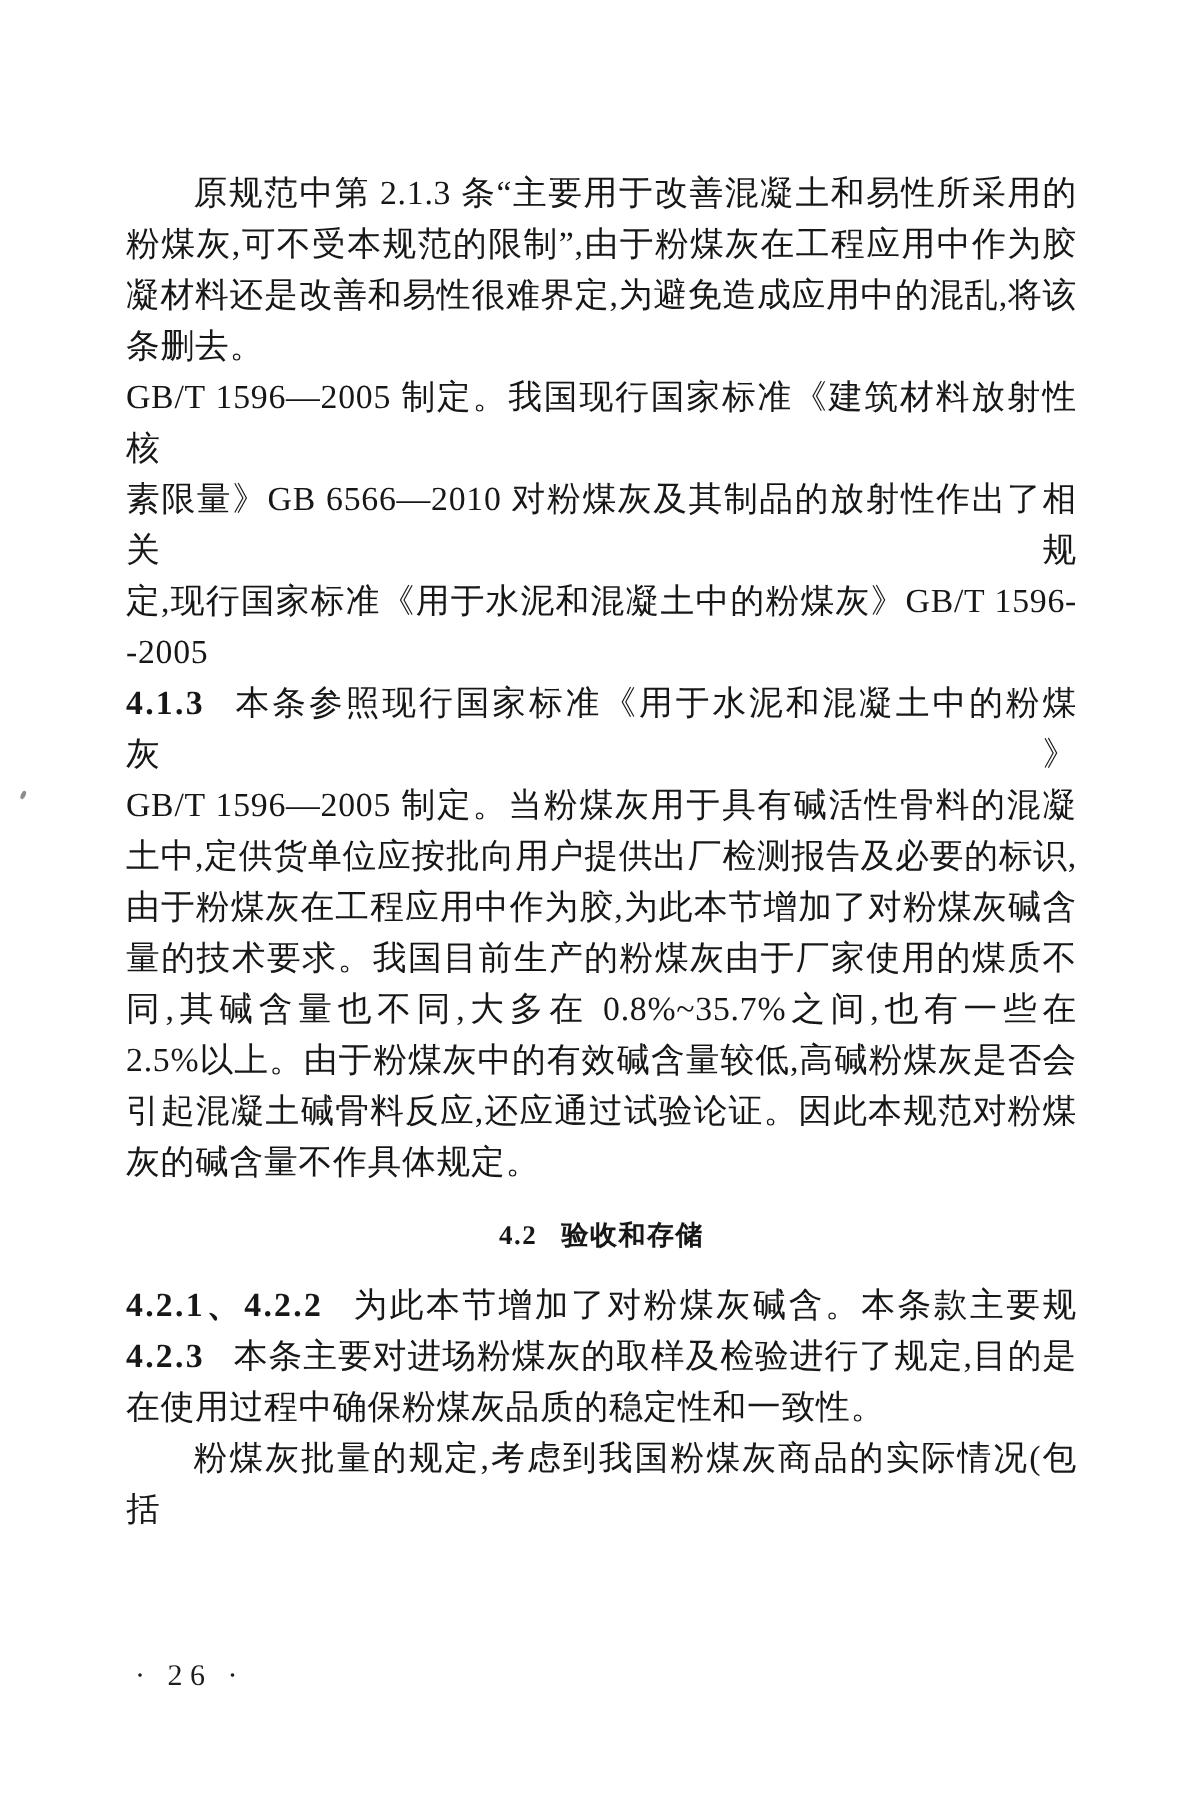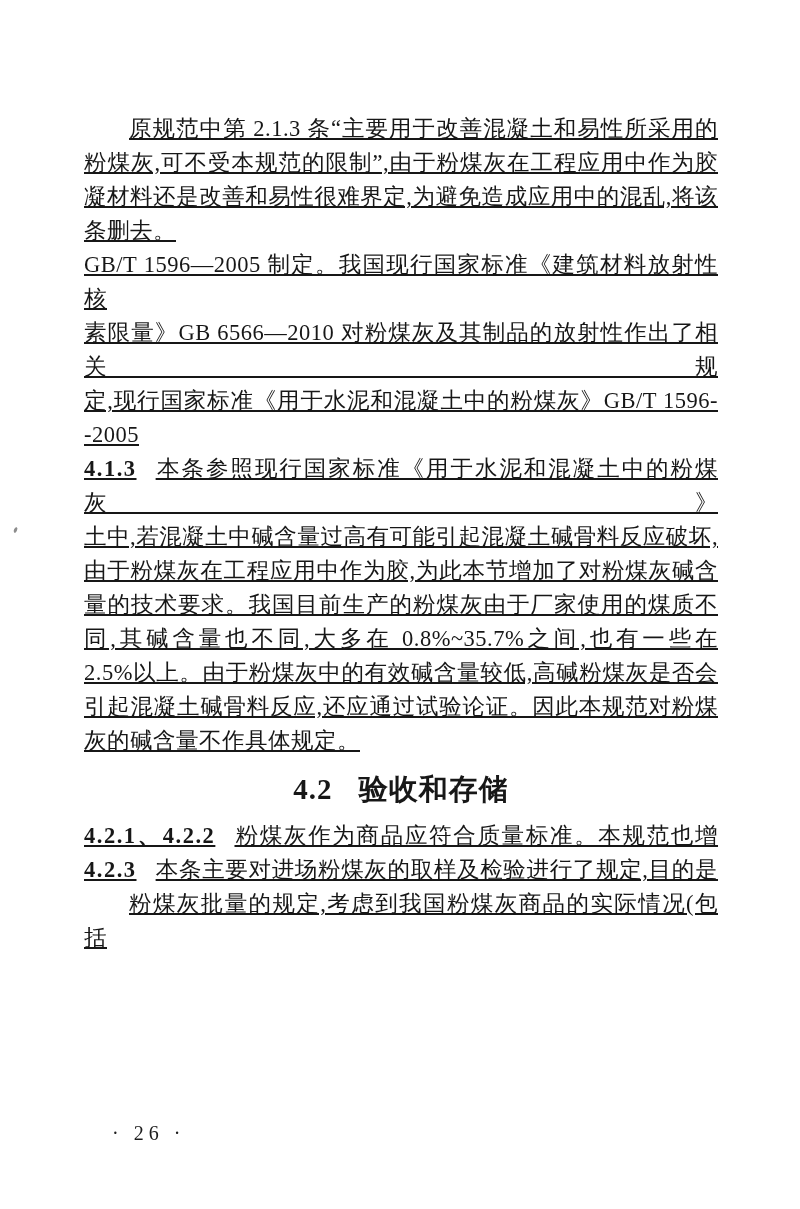--- a/index.html
+++ b/index.html
@@ -23,53 +23,51 @@
     top: 112px;
     width: 634px;
     font-size: 22.5px;
     line-height: 34px;
   }
   .para { margin: 0; padding: 0; }
   .ln {
     text-align: justify;
     text-align-last: justify;
     letter-spacing: 0.5px;
-    text-decoration: underline;
   }
   .ln.end {
     text-align-last: left;
   }
   .ln.indent {
     text-indent: 2em;
   }
   .lbl {
     font-weight: bold;
     margin-right: 0.85em;
     letter-spacing: 1.5px;
     white-space: nowrap;
   }
   .heading {
     margin: 14px 0 13px 0;
-    font-size: 29px;
+    font-size: 18px;
     line-height: 34px;
     text-align: center;
     font-weight: bold;
     letter-spacing: 1px;
   }
   .heading .h-num {
     margin-right: 0.9em;
   }
   .pagenum {
     position: absolute;
-    left: 112px;
+    left: 90px;
     top: 1106px;
     font-size: 20px;
     letter-spacing: 5px;
     color: #1d1d1d;
-    margin-top: 16px;
   }
   .speck {
     position: absolute;
     left: 14px;
     top: 527px;
     width: 3px;
     height: 6px;
     background: #8d8d8d;
     border-radius: 50%;
     transform: rotate(25deg);
@@ -89,37 +87,39 @@
     </section>
 
     <section class="para">
       <div class="ln">GB/T 1596—2005 制定。我国现行国家标准《建筑材料放射性核</div>
       <div class="ln">素限量》GB 6566—2010 对粉煤灰及其制品的放射性作出了相关规</div>
       <div class="ln">定,现行国家标准《用于水泥和混凝土中的粉煤灰》GB/T 1596--2005</div>
     </section>
 
     <section class="para">
       <div class="ln"><b class="lbl">4.1.3</b><span>本条参照现行国家标准《用于水泥和混凝土中的粉煤灰》</span></div>
-      <div class="ln">土中,若混凝土中碱含量过高有可能引起混凝土碱骨料反应破坏,</div>
+      <div class="ln">GB/T 1596—2005 制定。当粉煤灰用于具有碱活性骨料的混凝</div>
+      <div class="ln">土中,定供货单位应按批向用户提供出厂检测报告及必要的标识,</div>
       <div class="ln">由于粉煤灰在工程应用中作为胶,为此本节增加了对粉煤灰碱含</div>
       <div class="ln">量的技术要求。我国目前生产的粉煤灰由于厂家使用的煤质不</div>
       <div class="ln">同,其碱含量也不同,大多在 0.8%~35.7%之间,也有一些在</div>
       <div class="ln">2.5%以上。由于粉煤灰中的有效碱含量较低,高碱粉煤灰是否会</div>
       <div class="ln">引起混凝土碱骨料反应,还应通过试验论证。因此本规范对粉煤</div>
       <div class="ln end">灰的碱含量不作具体规定。</div>
     </section>
 
     <h2 class="heading"><span class="h-num">4.2</span><span class="h-title">验收和存储</span></h2>
 
     <section class="para">
-      <div class="ln"><b class="lbl">4.2.1、4.2.2</b><span>粉煤灰作为商品应符合质量标准。本规范也增</span></div>
+      <div class="ln"><b class="lbl">4.2.1、4.2.2</b><span>为此本节增加了对粉煤灰碱含。本条款主要规</span></div>
     </section>
 
     <section class="para">
       <div class="ln"><b class="lbl">4.2.3</b><span>本条主要对进场粉煤灰的取样及检验进行了规定,目的是</span></div>
+      <div class="ln end">在使用过程中确保粉煤灰品质的稳定性和一致性。</div>
     </section>
 
     <section class="para">
       <div class="ln indent">粉煤灰批量的规定,考虑到我国粉煤灰商品的实际情况(包括</div>
 
     </section>
 
   </main>
 
   <div class="pagenum">· 26 ·</div>

